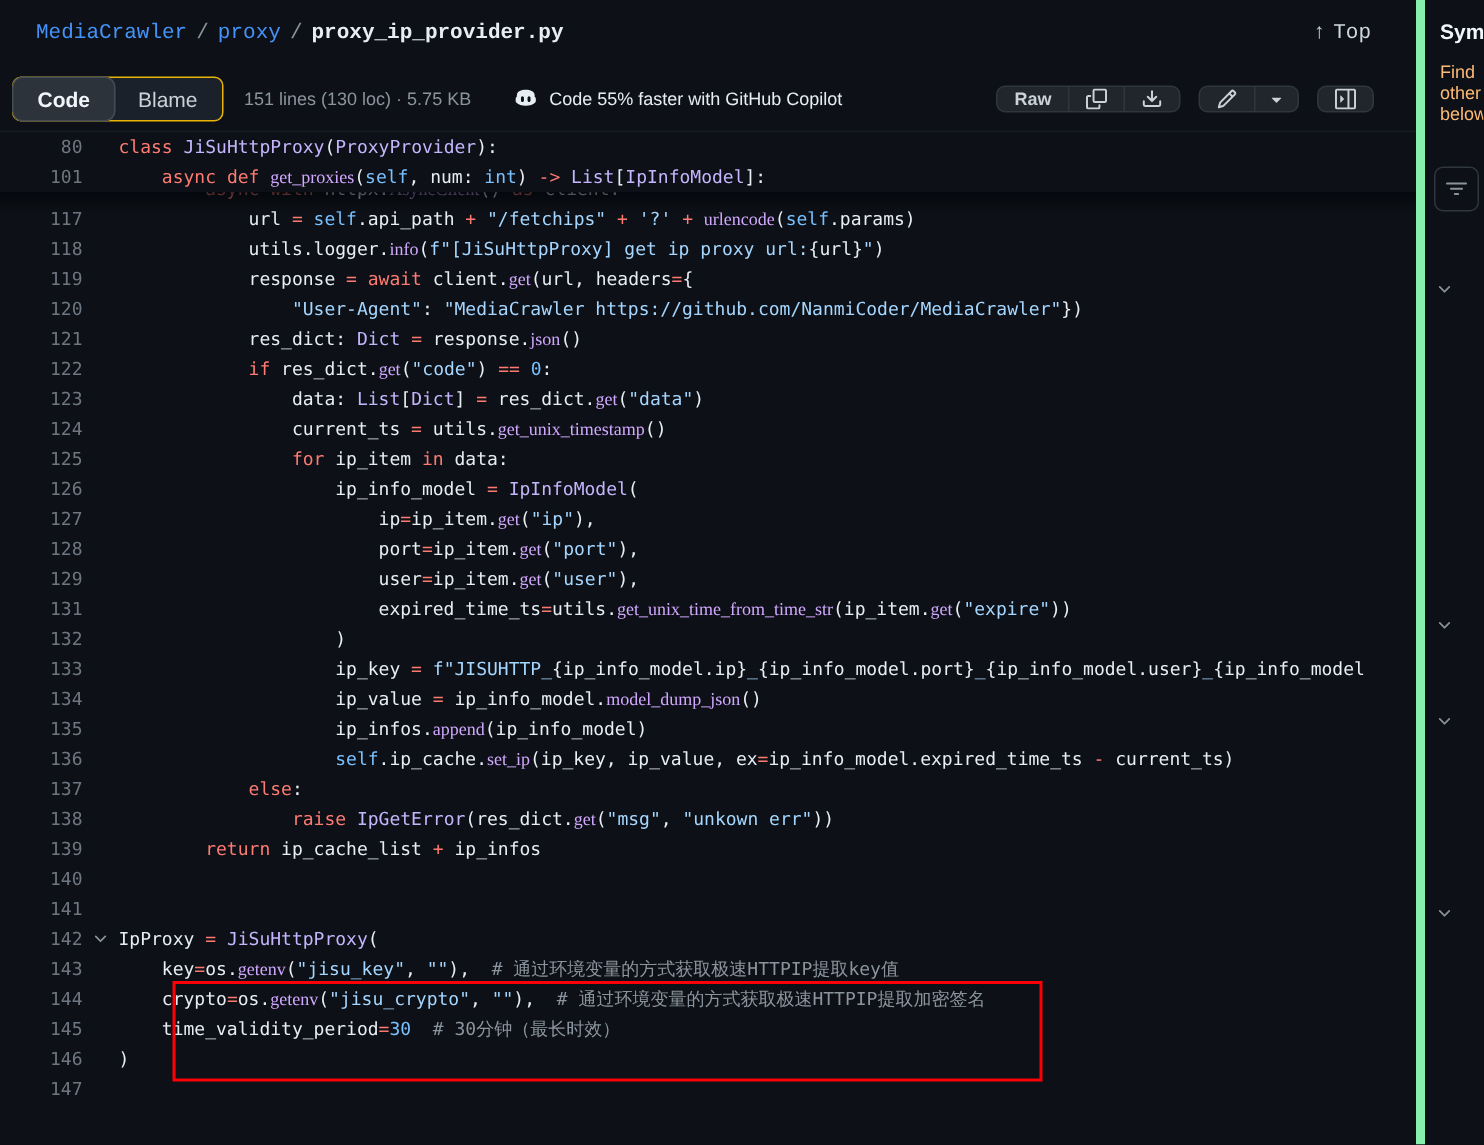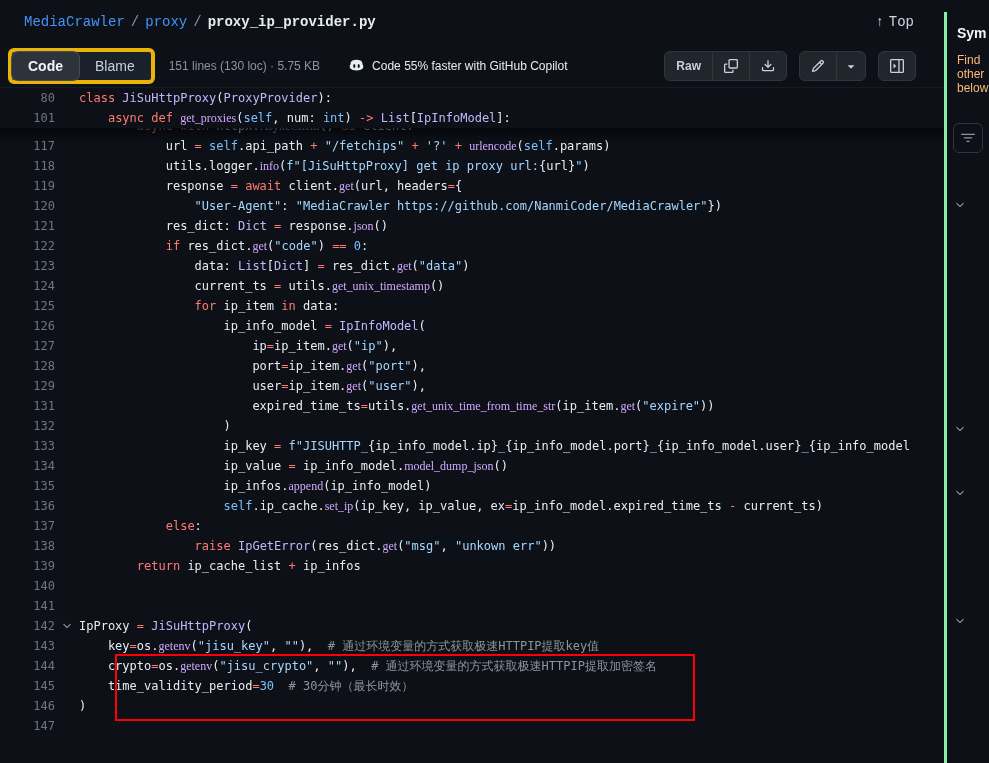--- a/index.html
+++ b/index.html
@@ -4,47 +4,47 @@
 <style>
   * { box-sizing: border-box; }
   html,body { margin:0; padding:0; }
   body {
     width: 989px; height: 763px; overflow: hidden;
     background: #0d1117; color: #e6edf3;
     font-family: "Liberation Sans", sans-serif;
   }
   .app { display:flex; width:989px; height:763px; }
   .main { width:944px; min-width:944px; display:flex; flex-direction:column; overflow:hidden; }
-  .side { flex:1; border-left:3px solid #86efac; position:relative; background:#0d1117; overflow:hidden;margin-top:12px; }
+  .side { flex:1; border-left:6px solid #86efac; position:relative; background:#0d1117; overflow:hidden; }
 
   
   .breadcrumb-bar { height:44px; min-height:44px; display:flex; align-items:center;
     justify-content:space-between; padding:0 30px 0 24px;font-family:Liberation Mono, monospace; }
   .crumbs { font-size:14px; white-space:nowrap; }
   .crumbs a { color:#4493f8; text-decoration:none; cursor:pointer; }
   .bsep { color:#8b949e; margin:0 6px; }
   .bfile { color:#e6edf3; font-weight:700; }
   .top-link { display:flex; align-items:center; gap:5px; font-size:14px; color:#d0d7de;
     text-decoration:none; cursor:pointer; }
   .top-link .arr { color:#c9d1d9; }
 
   
   .toolbar { height:44px; min-height:44px; display:flex; align-items:center;
     padding:0 28px 0 8px; border-bottom:1px solid #161b22; }
-  .seg { display:inline-flex; background:#1b212a; border:4px solid #eab308; border-radius:6px; padding:0; }
+  .seg { display:inline-flex; background:#1b212a; border:1px solid #eab308; border-radius:6px; padding:0; }
   .seg button { height:28px; padding:0 16px; font-size:14px; color:#c9d1d9; background:transparent;
     border:0; border-radius:6px; font-family:inherit; cursor:pointer; }
   .seg button.active { background:#2d333b; color:#f0f6fc; box-shadow:0 0 0 1px #444c56; font-weight:600; }
   .meta { font-size:12px; color:#8b949e; margin-left:14px; white-space:nowrap; }
   .copilot { display:flex; align-items:center; gap:7px; font-size:12px; color:#e6edf3;
     margin-left:28px; cursor:pointer; white-space:nowrap; }
   .copilot svg { color:#e6edf3; }
   .right-actions { margin-left:auto; display:flex; align-items:center; gap:12px; }
   .btn-group { display:inline-flex; border:1px solid #30363d; border-radius:6px; overflow:hidden; background:#21262d; }
-  .btn-group > button { height:28px; display:flex; align-items:center; padding:0 11px; color:#c9d1d9;
+  .btn-group > button { height:16px; display:flex; align-items:center; padding:0 11px; color:#c9d1d9;
     background:transparent; border:0; border-left:1px solid #30363d; cursor:pointer;
     font-size:12px; font-weight:600; font-family:inherit; }
   .btn-group > button:first-child { border-left:0; }
   .btn-group > button.caret { padding:0 7px; }
 
   
   .code-wrap { position:relative; flex:1; overflow:hidden;
     font-family:"DejaVu Sans Mono","Liberation Mono",monospace; font-size:12px; line-height:20px; }
   .sticky { position:absolute; top:0; left:0; right:0; z-index:5; background:#0d1117; }
   .sticky::after { content:""; position:absolute; left:0; right:0; top:100%; height:14px;

